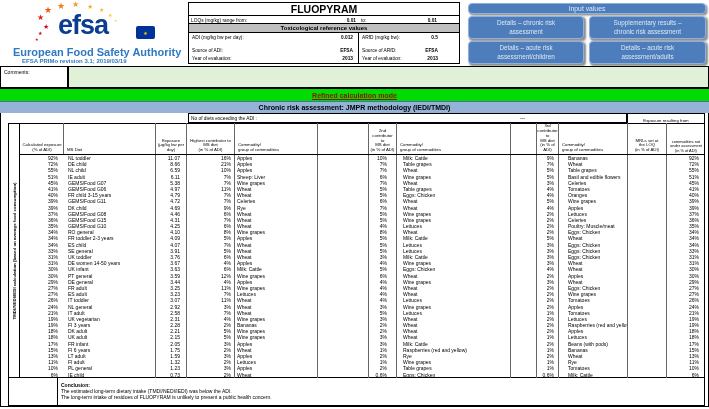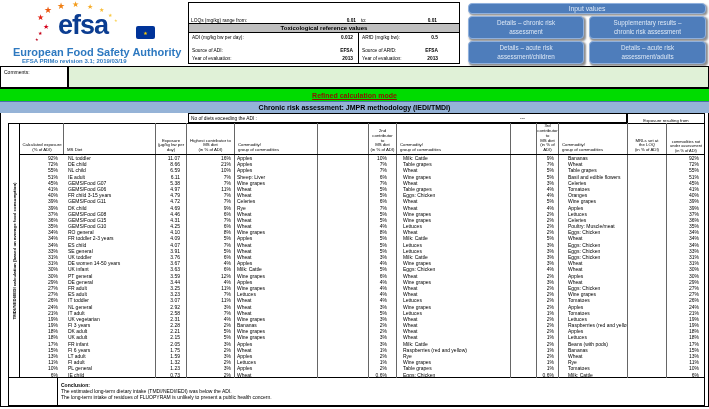--- a/index.html
+++ b/index.html
@@ -110,20 +110,21 @@
     <span class="star" style="left:91px;top:5px;font-size:6px;color:#f8bc38;">★</span>
     <span class="star" style="left:100px;top:11px;font-size:5px;color:#fac948;">★</span>
     <span class="star" style="left:106px;top:17px;font-size:4px;color:#fbd35a;">★</span>
     <span class="logo-text">efsa</span>
     <span class="euflag">★</span>
   </div>
   <div class="orgname">European Food Safety Authority</div>
   <div class="version">EFSA PRIMo revision 3.1; 2019/03/19</div>
 
   <div class="subst">
+    <div class="row-title">FLUOPYRAM</div>
     <div class="row-loq">
       <span class="lab">LOQs (mg/kg) range from:</span>
       <span class="v1">0.01</span>
       <span class="to">to:</span>
       <span class="v2">0.01</span>
     </div>
     <div class="row-tox">Toxicological reference values</div>
     <div class="body">
       <div class="rowline halfL" style="position:absolute;top:1px;left:0;width:169px;">
         <span class="lab2">ADI (mg/kg bw per day):</span>

